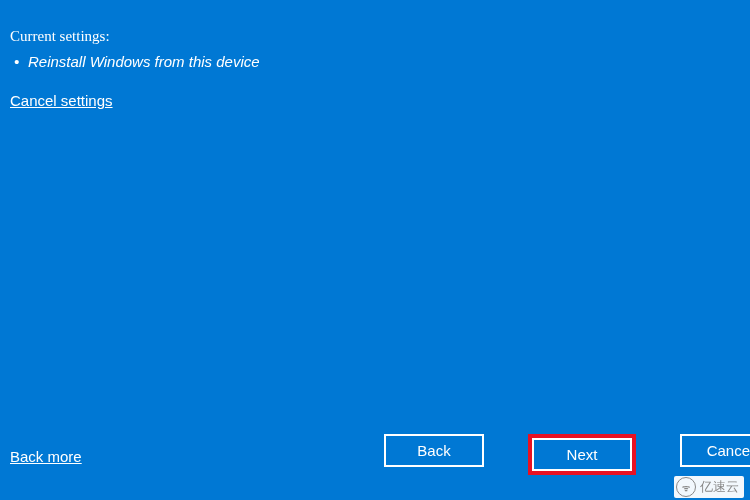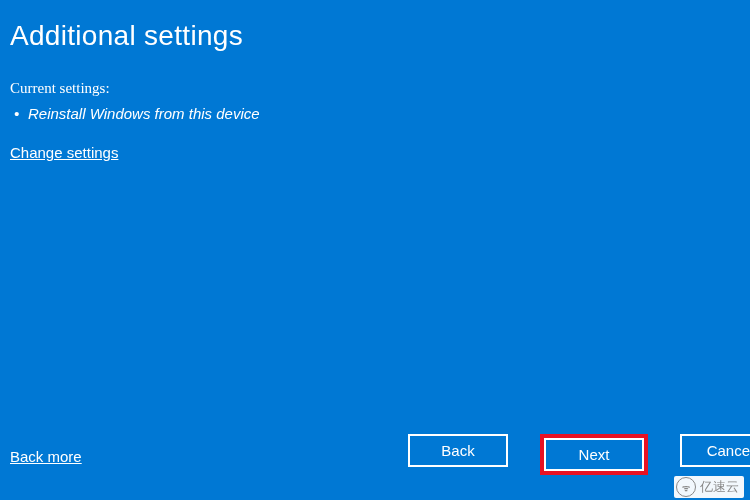--- a/index.html
+++ b/index.html
@@ -65,21 +65,21 @@
       font-size: 15px;
       color: #ffffff;
       text-decoration: underline;
       cursor: pointer;
     }
     .button-row {
       position: absolute;
       bottom: 25px;
       right: 0;
       display: flex;
-      gap: 32px;
+      gap: 44px;
       padding-right: 0;
     }
     .btn {
       width: 100px;
       height: 33px;
       border: 2px solid #ffffff;
       background: transparent;
       color: #ffffff;
       font-size: 15px;
       font-family: inherit;
@@ -124,29 +124,28 @@
       justify-content: center;
       font-size: 9px;
       color: #888;
       font-weight: bold;
     }
   </style>
 </head>
 <body>
 
 <div class="container">
-  <h1 class="title">Additional settings</h1>
 
   <div class="subtitle">Current settings:</div>
 
   <ul class="bullet-list">
     <li>Reinstall Windows from this device</li>
   </ul>
 
-  <a class="change-link">Change settings</a>
+  <a class="change-link">Cancel settings</a>
 
   <a class="learn-link">Back more</a>
 
   <div class="button-row">
     <button class="btn">Back</button>
     <span class="btn-next-wrap">
       <button class="btn">Next</button>
     </span>
     <button class="btn btn-cancel">Cancel</button>
   </div>

